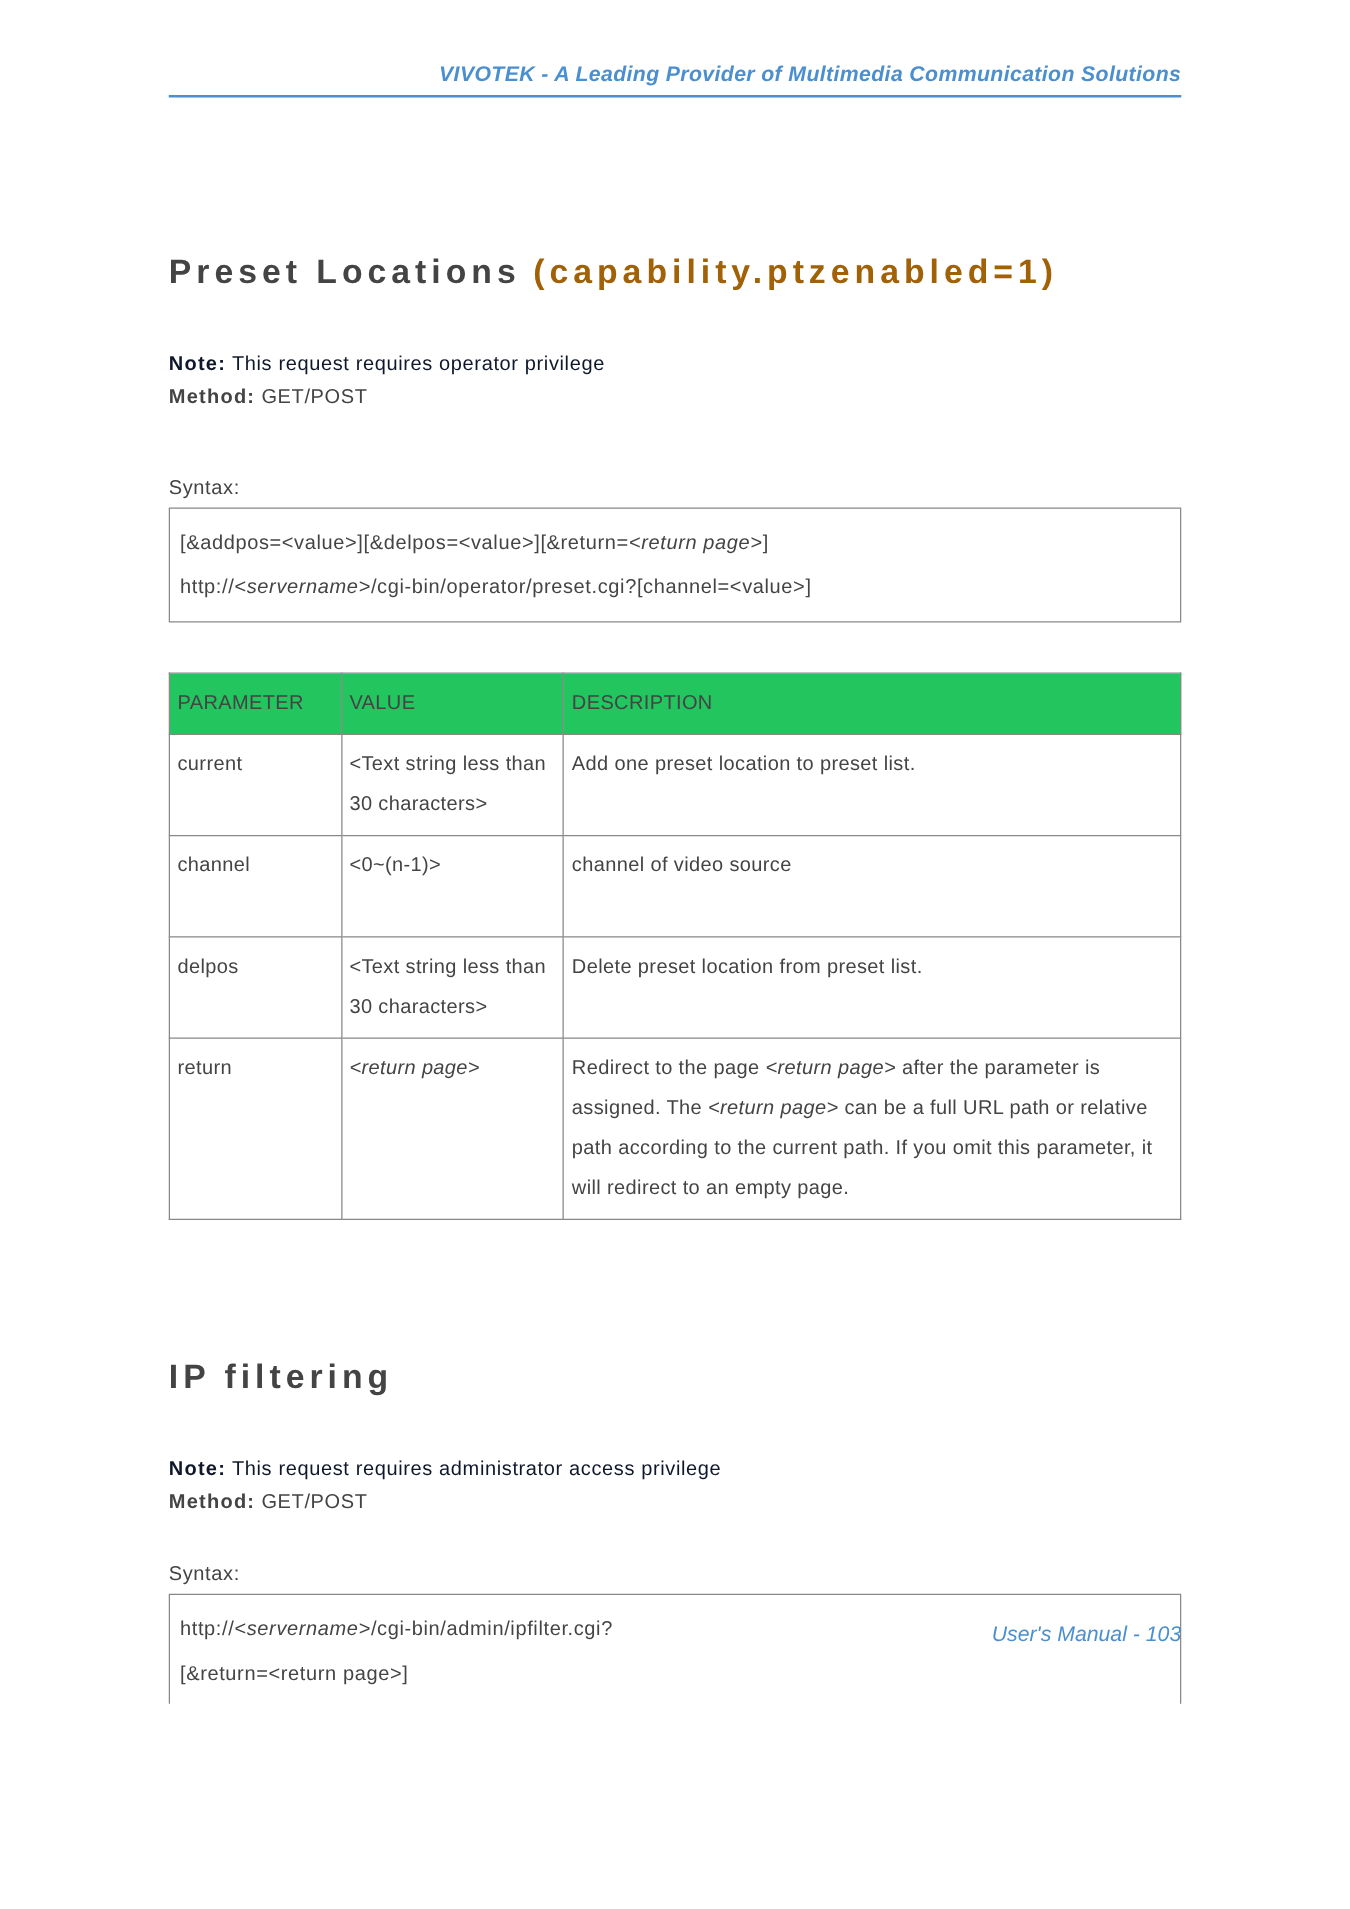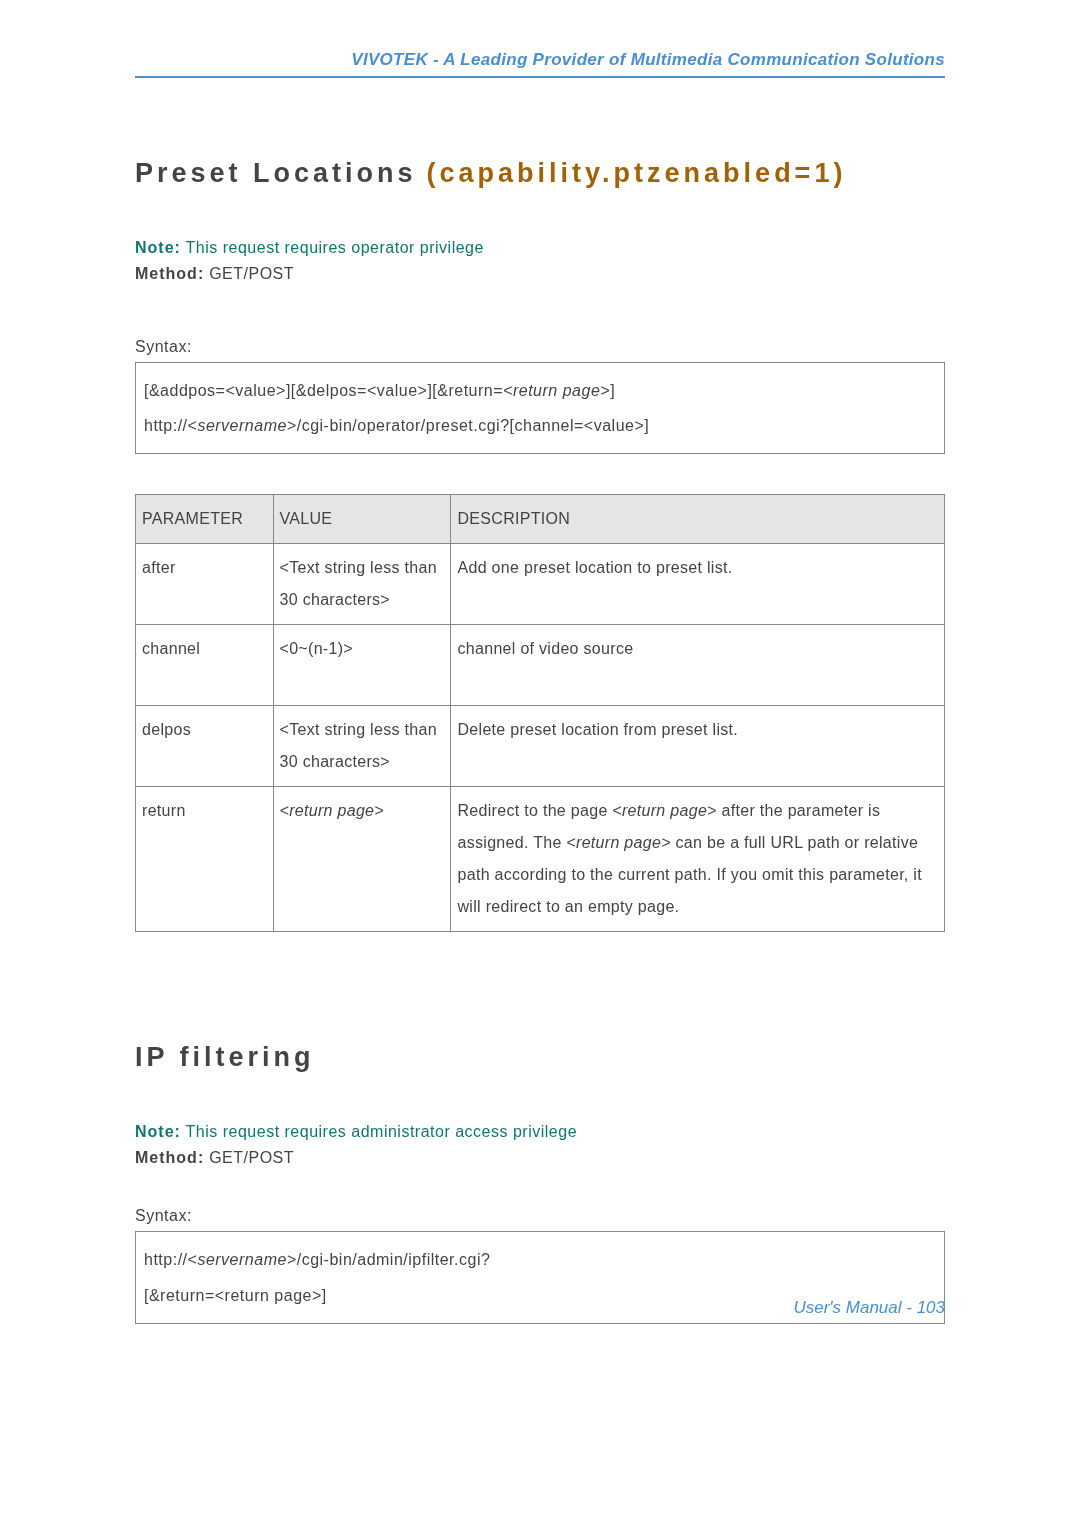--- a/index.html
+++ b/index.html
@@ -30,34 +30,35 @@
     padding-top: 80px;
   }
   .h-line {
     display: flex;
     align-items: baseline;
     gap: 10px;
     font-size: 27px;
     font-weight: bold;
     letter-spacing: 4px;
     margin-bottom: 50px;
+    margin-top: 44px;
   }
   .h-main { color: #444; }
   .h-suffix { color: #a16207; }
   .h2 {
     font-size: 27px;
     font-weight: bold;
     letter-spacing: 4px;
     color: #444;
     margin-top: 110px;
     margin-bottom: 50px;
   }
   .note-line {
     font-size: 16px;
-    color: #0f766e;
+    color: #0f172a;
     margin-bottom: 8px;
     letter-spacing: 0.5px;
   }
   .note-label { font-weight: bold; letter-spacing: 1px; }
   .method-line {
     font-size: 16px;
     color: #444;
     letter-spacing: 0.5px;
   }
   .method-label { font-weight: bold; letter-spacing: 1px; }
@@ -86,21 +87,21 @@
     letter-spacing: 0.3px;
   }
   table.params th, table.params td {
     border: 1px solid #888;
     padding: 8px 6px;
     text-align: left;
     vertical-align: top;
     line-height: 2.0;
   }
   table.params th {
-    background: #e5e5e5;
+    background: #22c55e;
     font-weight: normal;
   }
   table.params .col-p { width: 17%; }
   table.params .col-v { width: 22%; }
   table.params .col-d { width: 61%; }
   .ital { font-style: italic; }
   .footer {
     position: absolute;
     bottom: 45px;
     right: 135px;
@@ -140,21 +141,21 @@
     </div>
 
     <table class="params">
       <tbody>
           <tr>
         <th class="col-p">PARAMETER</th>
         <th class="col-v">VALUE</th>
         <th class="col-d">DESCRIPTION</th>
       </tr>
       <tr>
-        <td>after</td>
+        <td>current</td>
         <td>&lt;Text string less than 30 characters&gt;</td>
         <td>Add one preset location to preset list.</td>
       </tr>
       <tr>
         <td style="padding-bottom:40px">channel</td>
         <td>&lt;0~(n-1)&gt;</td>
         <td>channel of video source</td>
       </tr>
       <tr>
         <td>delpos</td>

